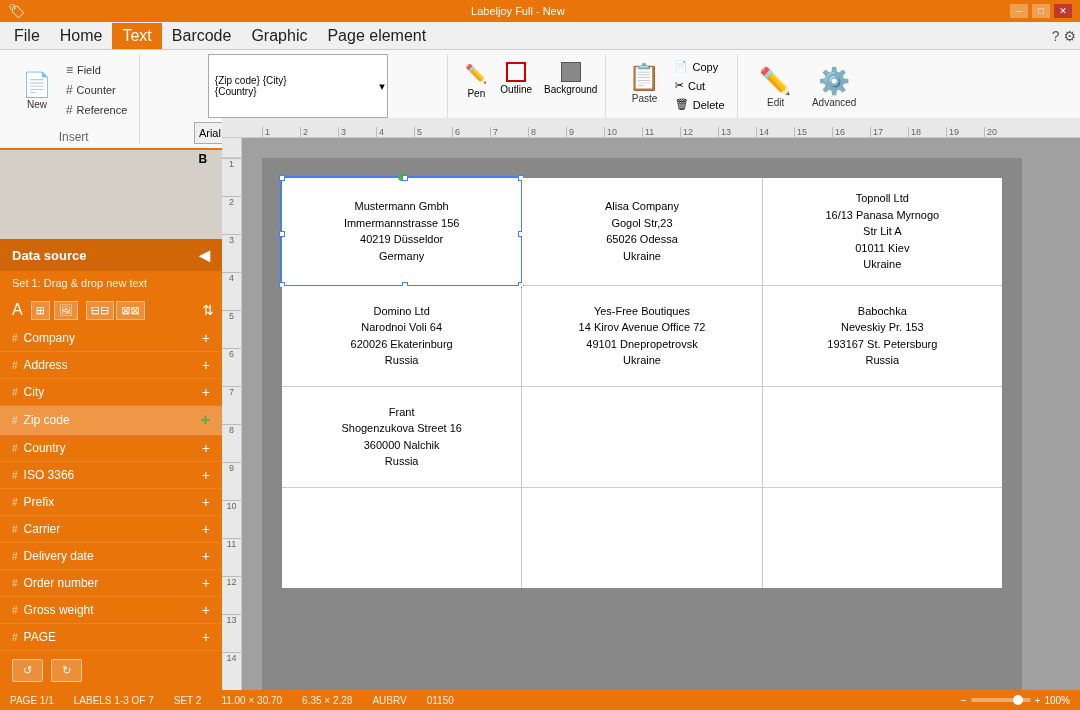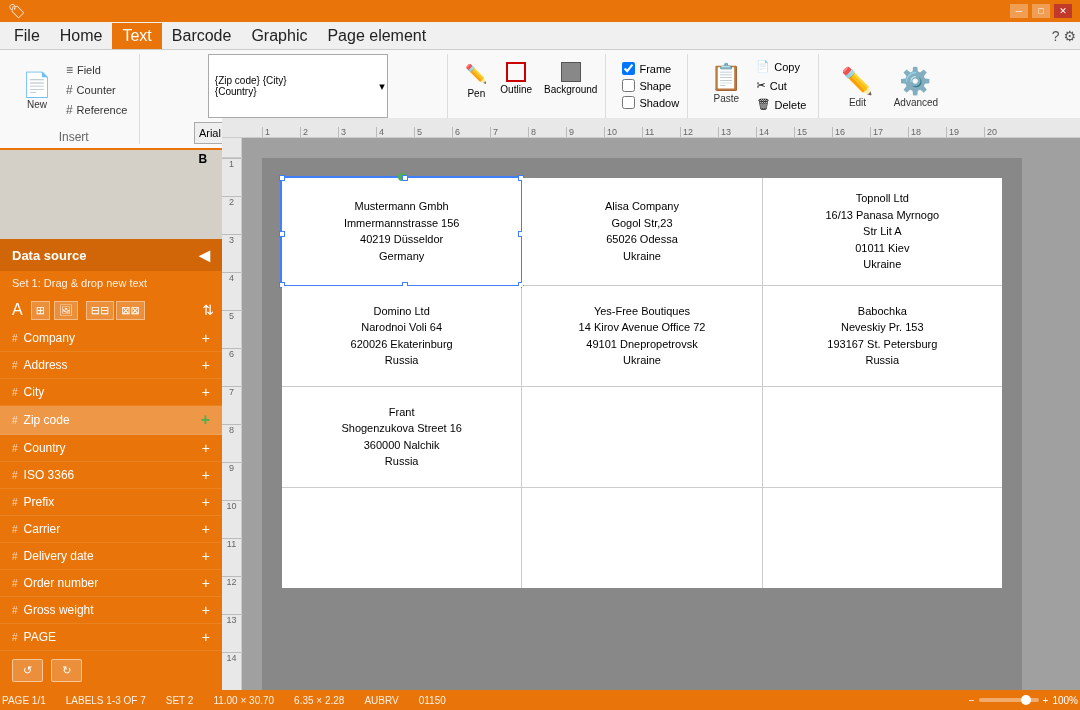--- a/index.html
+++ b/index.html
@@ -330,40 +330,41 @@
     .label-cell .resize-handle.mr { top: 50%; right: -3px; cursor: e-resize; }
     .label-cell .resize-handle.tm { top: -3px; left: 50%; cursor: n-resize; }
     .label-cell .resize-handle.bm { bottom: -3px; left: 50%; cursor: s-resize; }
 
     
     #statusbar {
       height: 20px;
       background: #e8740a;
       display: flex;
       align-items: center;
-      padding: 0 2px;
+      padding: 0 10px;
       font-size: 10px;
       color: white;
       gap: 20px;
       position: absolute;
       bottom: 0;
       left: 0;
       right: 0;
     }
     .status-item { color: rgba(255,255,255,0.9); }
     .color-btn-group { display: flex; flex-direction: column; align-items: center; gap: 2px; font-size: 10px; cursor: pointer; }
     .color-btn-icon { width: 24px; height: 24px; display: flex; align-items: center; justify-content: center; font-size: 18px; }
   </style>
 </head>
 <body>
 
 <div id="titlebar">
   <div style="display:flex;align-items:center;gap:6px;">
     <span style="font-size:14px;">🏷</span>
   </div>
+  <div class="title">Labeljoy Full - New</div>
   <div class="win-controls">
     <button class="win-btn">─</button>
     <button class="win-btn">□</button>
     <button class="win-btn" style="background:#c0392b;">✕</button>
   </div>
 </div>
 
 <div id="menubar">
   <div class="menu-item">File</div>
   <div class="menu-item">Home</div>
@@ -465,37 +466,20 @@
         <span>Outline</span>
       </div>
       <div class="color-btn-group">
         <div class="color-btn-icon" style="background:#888;width:20px;height:20px;border:1px solid #555;"></div>
         <span>Background</span>
       </div>
     </div>
     <div class="ribbon-group-label">Colors</div>
   </div>
 
-  <div class="ribbon-group">
-    <div class="container-checkboxes" style="padding-top:8px;">
-      <label class="checkbox-item">
-        <input type="checkbox" checked="" style="">
-        <span>Frame</span>
-      </label>
-      <label class="checkbox-item">
-        <input type="checkbox" style="">
-        <span>Shape</span>
-      </label>
-      <label class="checkbox-item">
-        <input type="checkbox" style="">
-        <span>Shadow</span>
-      </label>
-    </div>
-    <div class="ribbon-group-label">Container</div>
-  </div>
 
   <div class="ribbon-group">
     <div class="ribbon-items" style="gap:4px;align-items:flex-start;padding-top:4px;">
       <div style="display:flex;flex-direction:column;align-items:center;">
         <button class="ribbon-btn">
           <span style="font-size:26px;">📋</span>
           <span>Paste</span>
         </button>
       </div>
       <div class="clipboard-group">

